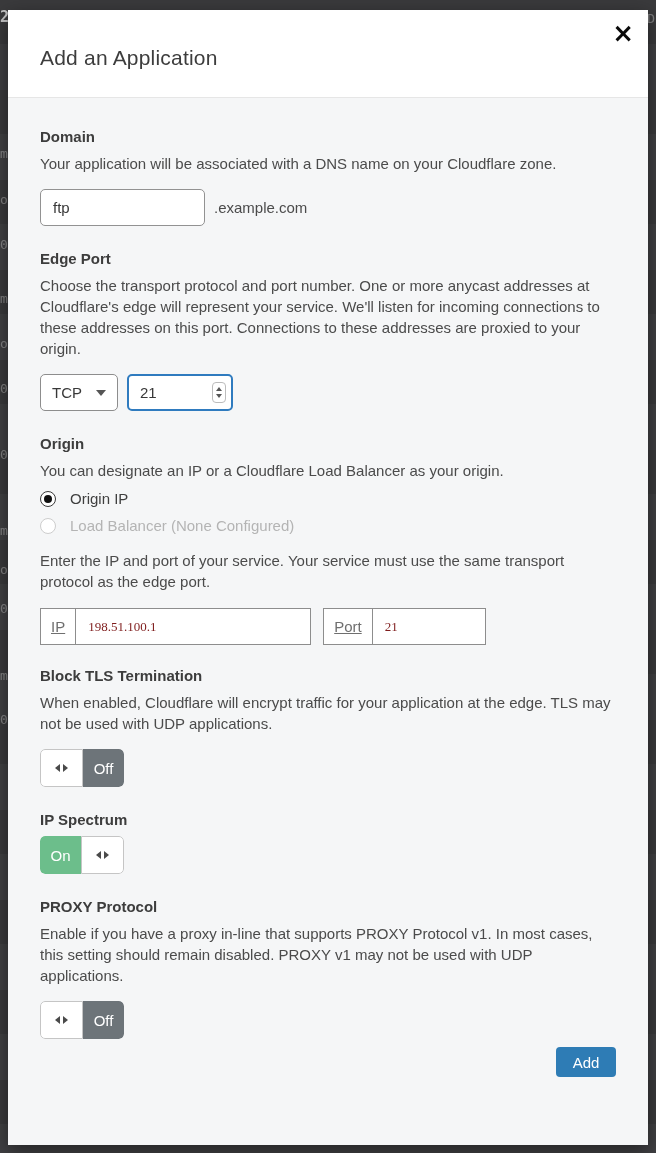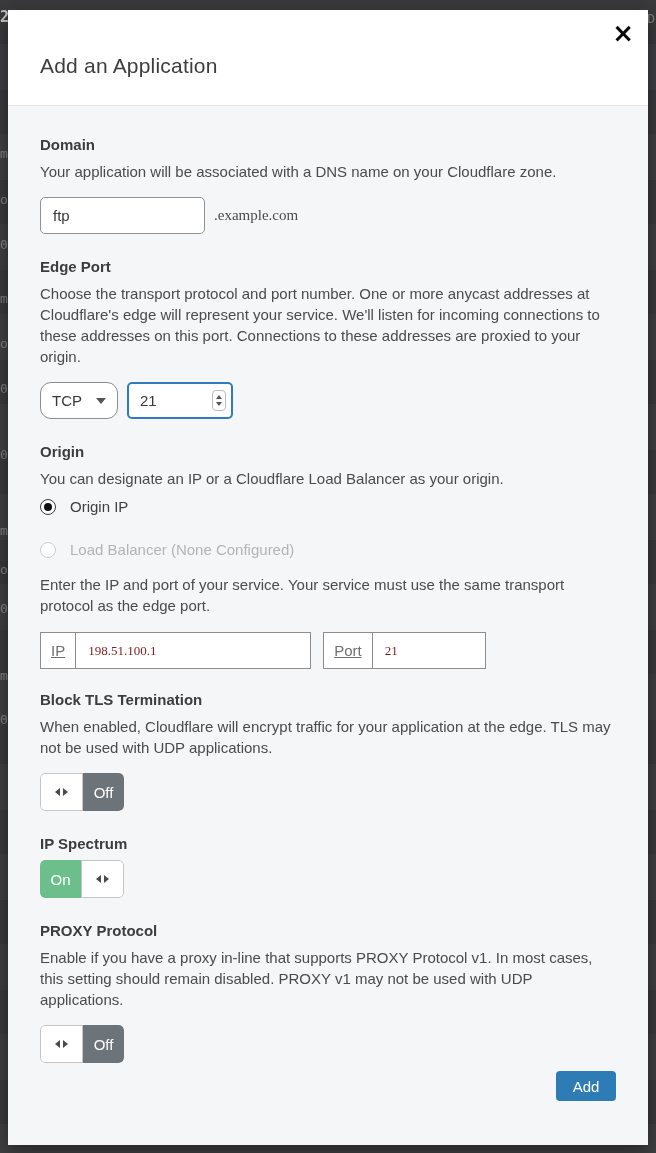--- a/index.html
+++ b/index.html
@@ -20,44 +20,44 @@
 
   .modal {
     position:absolute; left:8px; top:10px; width:640px; height:1135px;
     background:#f5f6f7; box-shadow:0 6px 18px rgba(0,0,0,.45);
     display:flex; flex-direction:column; overflow:hidden;
   }
   .modal-header {
     background:#ffffff; padding:36px 32px 27px; position:relative;
     border-bottom:1px solid #e6e6e6; flex:0 0 auto;
   }
-  .modal-title { font-size:21px; font-weight:400; color:#3d3d3d; letter-spacing:.2px;margin-top:8px; }
+  .modal-title { font-size:21px; font-weight:400; color:#3d3d3d; letter-spacing:.2px; }
   .close-btn {
     position:absolute; top:10px; right:14px; font-size:26px; line-height:26px;
     font-weight:700; color:#0a0a0a; cursor:pointer; background:none; border:none;
     font-family:"DejaVu Sans", sans-serif;
   }
   .modal-body { flex:1 1 auto; padding:30px 32px 0; }
 
   .section { margin-bottom:24px; }
   .section-label { font-size:15px; font-weight:700; color:#3d3d3d; margin-bottom:8px; }
   .section-desc { font-size:15px; line-height:21px; color:#4b4b4b; margin-bottom:15px; max-width:606px; }
 
   .row { display:flex; align-items:center; }
 
   .text-input {
     height:37px; background:#fff; border:1px solid #929292; border-radius:5px;
     padding:0 12px; font-size:15px; color:#383838; font-family:"Liberation Sans", sans-serif;
     outline:none;
   }
   .domain-input { width:165px; }
-  .suffix { font-size:15px; color:#4b4b4b; margin-left:9px;font-family:Liberation Serif, serif; }
+  .suffix { font-size:15px; color:#4b4b4b; margin-left:9px; }
 
   .select {
-    width:78px; height:37px; background:#fff; border:1px solid #8d8d8d; border-radius:11px;
+    width:78px; height:37px; background:#fff; border:1px solid #8d8d8d; border-radius:5px;
     display:flex; align-items:center; justify-content:space-between; padding:0 11px;
     font-size:15px; color:#383838; cursor:pointer; margin-right:9px;
   }
   .caret-down { width:0; height:0; border-left:5px solid transparent;
     border-right:5px solid transparent; border-top:6px solid #555; }
 
   .num-wrap { position:relative; }
   .num-input {
     width:106px; height:37px; background:#fff; border:2px solid #2f7bbf; border-radius:5px;
     padding:0 26px 0 11px; font-size:15px; color:#383838; outline:none;
@@ -67,21 +67,21 @@
     position:absolute; right:7px; top:8px; width:14px; height:21px;
     border:1px solid #bcbcbc; border-radius:4px; background:#fff;
     display:flex; flex-direction:column; align-items:center; justify-content:center; gap:3px;
     cursor:pointer;
   }
   .step-up { width:0; height:0; border-left:3px solid transparent;
     border-right:3px solid transparent; border-bottom:4px solid #555; }
   .step-down { width:0; height:0; border-left:3px solid transparent;
     border-right:3px solid transparent; border-top:4px solid #555; }
 
-  .radio-row { display:flex; align-items:center; height:25px; margin-bottom:18px; }
+  .radio-row { display:flex; align-items:center; height:25px; margin-bottom:2px; }
   .radio {
     width:16px; height:16px; border-radius:50%; background:#fff; margin:0 14px 0 0;
     display:flex; align-items:center; justify-content:center; flex:0 0 auto;
   }
   .radio.checked { border:1.5px solid #3a3a3a; }
   .radio.checked .dot { width:8px; height:8px; border-radius:50%; background:#101010; }
   .radio.disabled { border:1.5px solid #cdcdcd; }
   .radio-label { font-size:15px; color:#3f3f3f; }
   .radio-label.disabled { color:#b4b4b4; }
 

